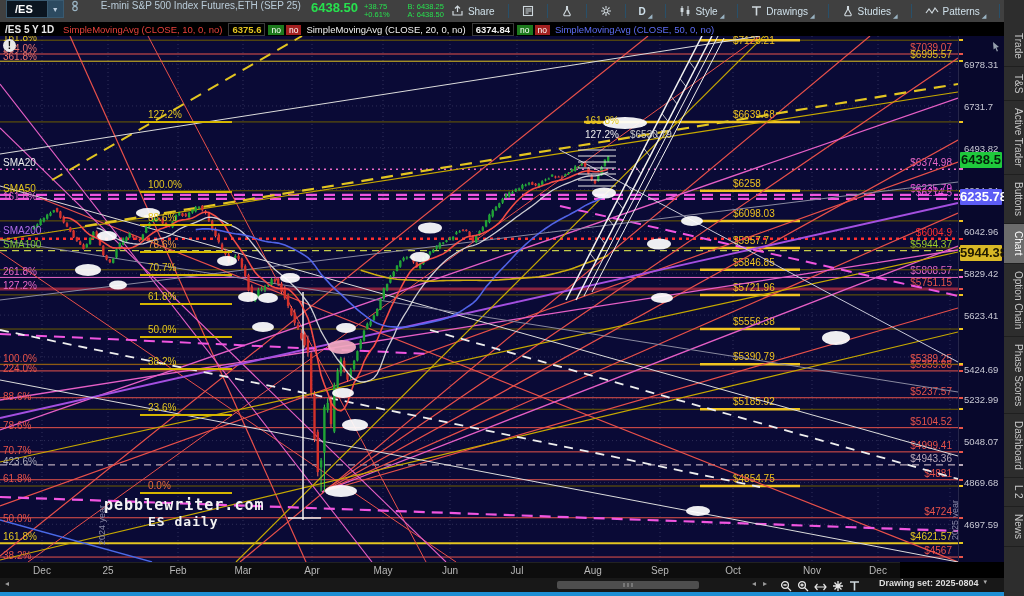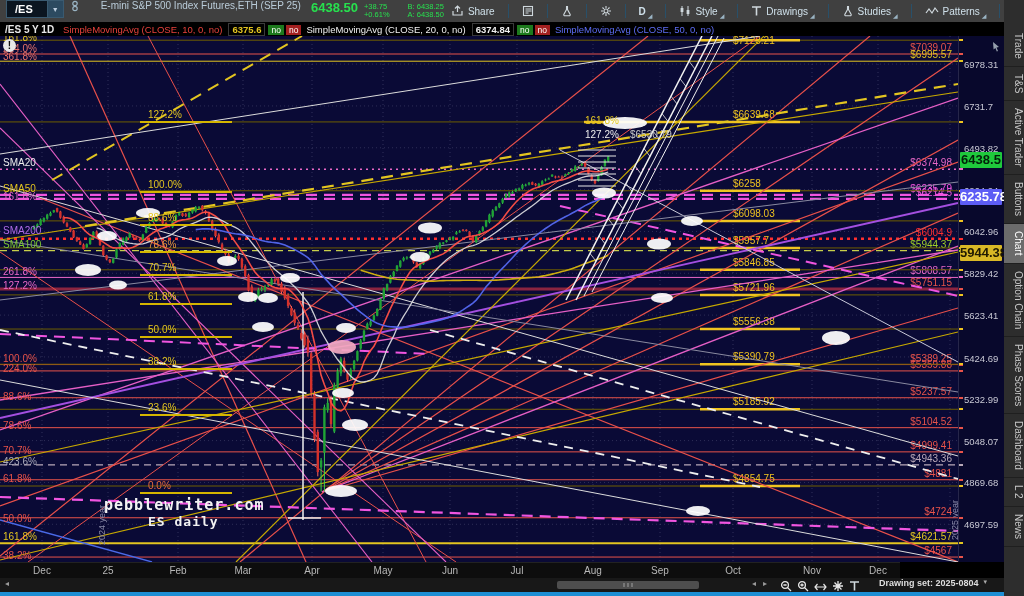--- a/index.html
+++ b/index.html
@@ -784,21 +784,21 @@
           <path d="M2 1 L8 6 L5.5 6.5 L7 10 L5.8 10.4 L4.4 7 L2.6 8.6 Z" fill="#b8c4cc"></path>
         </svg>
     </span>
   <div class="ptick" style="top: 23.0883px;">6978.31</div>
       <div class="ptick" style="top: 64.9244px;">6731.7</div>
       <div class="ptick" style="top: 106.758px;">6493.82</div>
       <div class="ptick" style="top: 148.611px;">6264.24</div>
       <div class="ptick" style="top: 190.429px;">6042.96</div>
       <div class="ptick" style="top: 232.262px;">5829.42</div>
       <div class="ptick" style="top: 274.098px;">5623.41</div>
-      <div class="ptick" style="top: 317px;">5424.69</div>
+      <div class="ptick" style="top: 328px;">5424.69</div>
       <div class="ptick" style="top: 357.767px;">5232.99</div>
       <div class="ptick" style="top: 399.601px;">5048.07</div>
       <div class="ptick" style="top: 441.435px;">4869.68</div>
       <div class="ptick" style="top: 483.271px;">4697.59</div>
       <div class="adash" style="top: 17.0078px; background: rgb(232, 83, 74);"></div>
       <div class="adash" style="top: 24.2158px; background: rgb(227, 197, 32);"></div>
       <div class="adash" style="top: 132.235px; background: rgb(234, 104, 200);"></div>
       <div class="adash" style="top: 157.904px; background: rgb(240, 85, 224);"></div>
       <div class="adash" style="top: 161.881px; background: rgb(240, 85, 224);"></div>
       <div class="adash" style="top: 201.775px; background: rgb(255, 47, 47);"></div>

